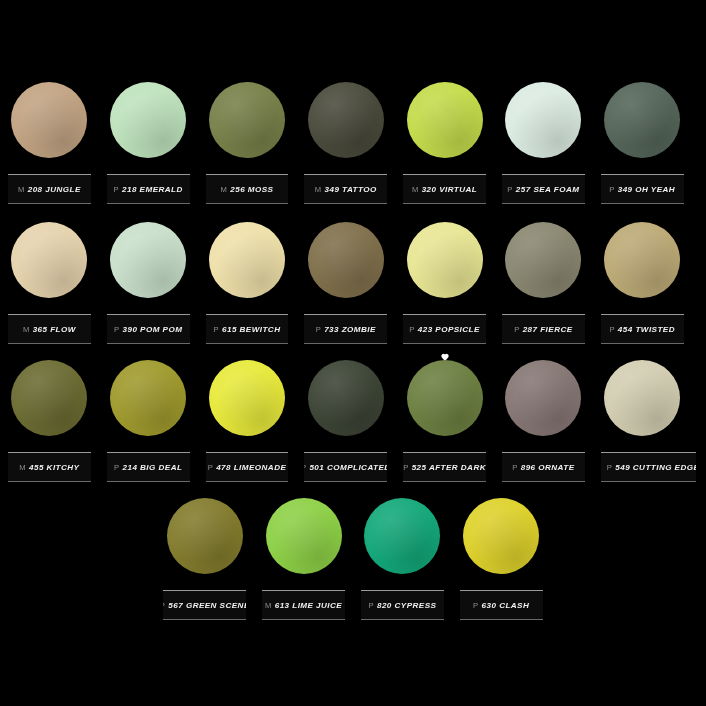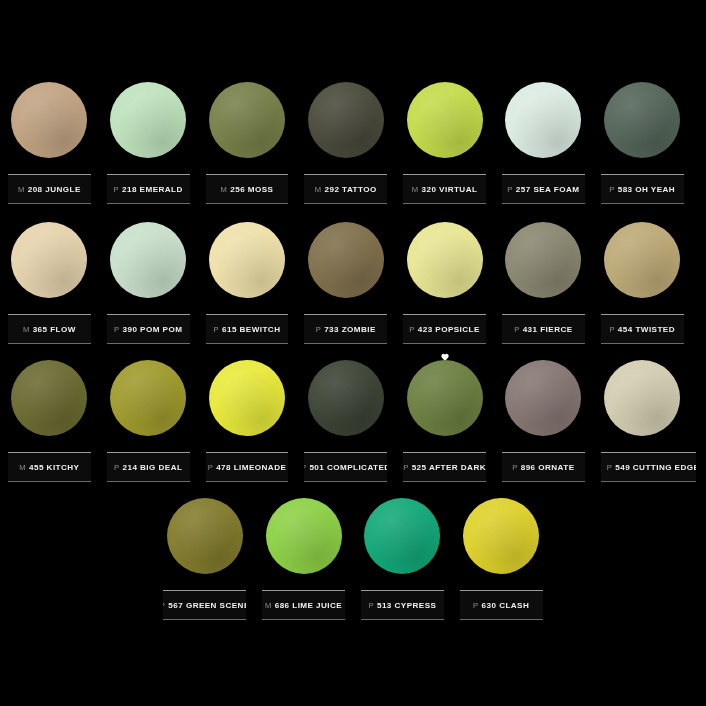--- a/index.html
+++ b/index.html
@@ -112,20 +112,21 @@
     letter-spacing: 0.4px;
     color: #8e8e8e;
     margin-right: 3px;
   }
 
   .swatch-label .name {
     font-size: 8.1px;
     font-weight: 700;
     letter-spacing: 0.45px;
     color: #f2f2f2;
+    font-style: italic;
   }
 
   
   .swatch-row.row-2 .swatch-cell:last-child .swatch-label {
     right: -4px;
     justify-content: flex-start;
     padding-left: 6px;
   }
 </style>
 </head>
@@ -159,21 +160,21 @@
           <span class="finish">M</span>
           <span class="name">256 MOSS</span>
         </div>
       </div>
       <div class="swatch-cell">
         <div class="swatch-disc-wrap">
           <div class="swatch-disc" style="background-color: rgb(74, 75, 60);"></div>
         </div>
         <div class="swatch-label">
           <span class="finish">M</span>
-          <span class="name">292 TATTOO</span>
+          <span class="name">349 TATTOO</span>
         </div>
       </div>
       <div class="swatch-cell">
         <div class="swatch-disc-wrap">
           <div class="swatch-disc" style="background-color: rgb(196, 220, 76);"></div>
         </div>
         <div class="swatch-label">
           <span class="finish">M</span>
           <span class="name">320 VIRTUAL</span>
         </div>
@@ -186,21 +187,21 @@
           <span class="finish">P</span>
           <span class="name">257 SEA FOAM</span>
         </div>
       </div>
       <div class="swatch-cell">
         <div class="swatch-disc-wrap">
           <div class="swatch-disc" style="background-color: rgb(85, 102, 90);"></div>
         </div>
         <div class="swatch-label">
           <span class="finish">P</span>
-          <span class="name">583 OH YEAH</span>
+          <span class="name">349 OH YEAH</span>
         </div>
       </div>
     </div>
     <div class="swatch-row row-1">
       <div class="swatch-cell">
         <div class="swatch-disc-wrap">
           <div class="swatch-disc" style="background-color: rgb(230, 211, 174);"></div>
         </div>
         <div class="swatch-label">
           <span class="finish">M</span>
@@ -242,21 +243,21 @@
           <span class="finish">P</span>
           <span class="name">423 POPSICLE</span>
         </div>
       </div>
       <div class="swatch-cell">
         <div class="swatch-disc-wrap">
           <div class="swatch-disc" style="background-color: rgb(138, 135, 113);"></div>
         </div>
         <div class="swatch-label">
           <span class="finish">P</span>
-          <span class="name">431 FIERCE</span>
+          <span class="name">287 FIERCE</span>
         </div>
       </div>
       <div class="swatch-cell">
         <div class="swatch-disc-wrap">
           <div class="swatch-disc" style="background-color: rgb(189, 170, 119);"></div>
         </div>
         <div class="swatch-label">
           <span class="finish">P</span>
           <span class="name">454 TWISTED</span>
         </div>
@@ -341,30 +342,30 @@
           <span class="finish">P</span>
           <span class="name">567 GREEN SCENE</span>
         </div>
       </div>
       <div class="swatch-cell">
         <div class="swatch-disc-wrap">
           <div class="swatch-disc" style="background-color: rgb(142, 209, 71);"></div>
         </div>
         <div class="swatch-label">
           <span class="finish">M</span>
-          <span class="name">686 LIME JUICE</span>
+          <span class="name">613 LIME JUICE</span>
         </div>
       </div>
       <div class="swatch-cell">
         <div class="swatch-disc-wrap">
           <div class="swatch-disc" style="background-color: rgb(20, 169, 122);"></div>
         </div>
         <div class="swatch-label">
           <span class="finish">P</span>
-          <span class="name">513 CYPRESS</span>
+          <span class="name">820 CYPRESS</span>
         </div>
       </div>
       <div class="swatch-cell">
         <div class="swatch-disc-wrap">
           <div class="swatch-disc" style="background-color: rgb(222, 210, 44);"></div>
         </div>
         <div class="swatch-label">
           <span class="finish">P</span>
           <span class="name">630 CLASH</span>
         </div>

